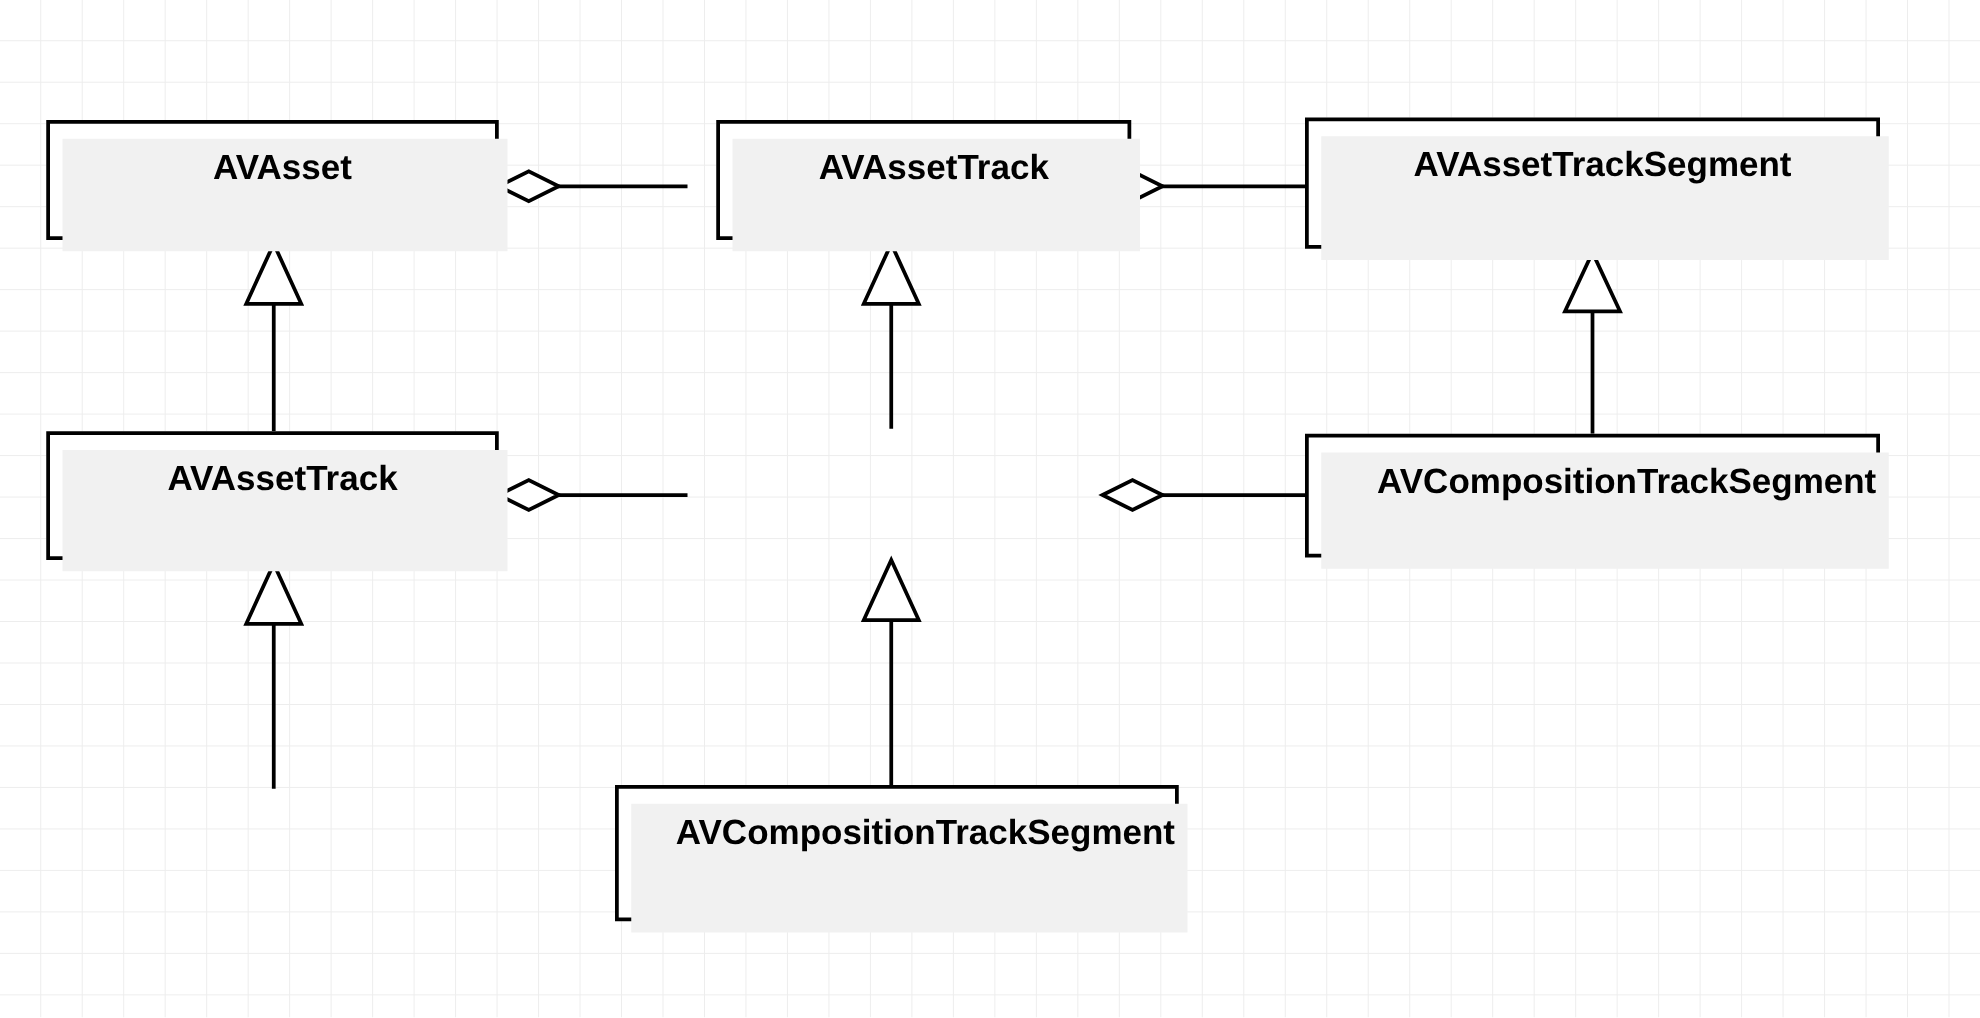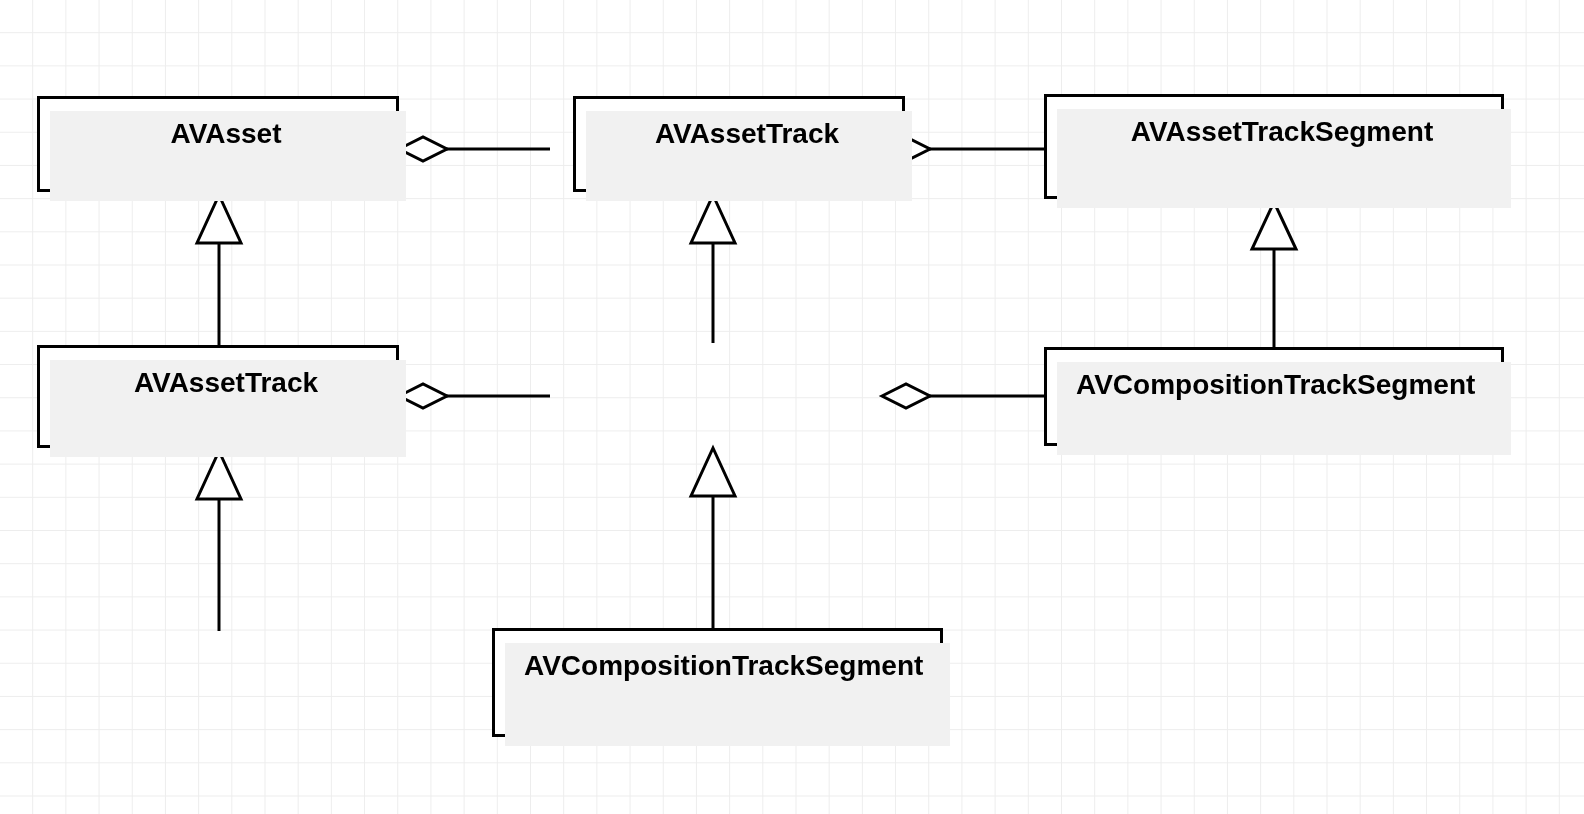--- a/index.html
+++ b/index.html
@@ -47,21 +47,21 @@
     right: 0;
     top: 18px;
     font-size: 28px;
     font-weight: bold;
     color: #000000;
     letter-spacing: 0px;
     white-space: nowrap;
     line-height: 34px;
   }
   .uml-box.center > .box-label { text-align: center; }
-  .uml-box.left   > .box-label { text-align: left; padding-left: 13px; }
+  .uml-box.left   > .box-label { text-align: right; padding-left: 13px; }
 
   
   #links {
     position: absolute;
     left: 0;
     top: 0;
     width: 1584px;
     height: 814px;
     z-index: 2;
     pointer-events: none;

